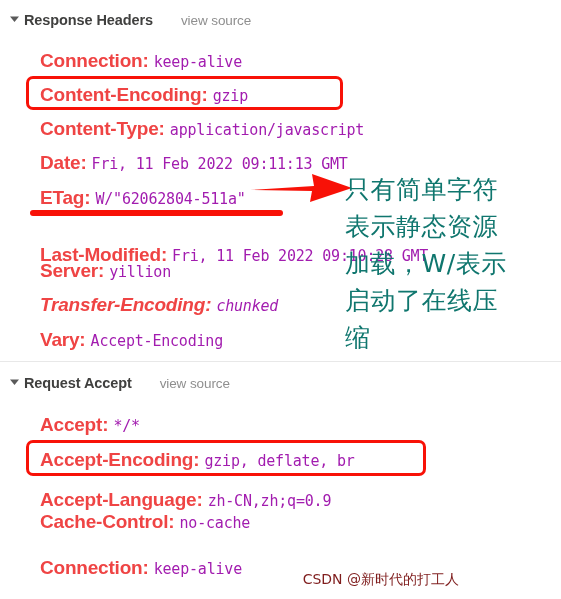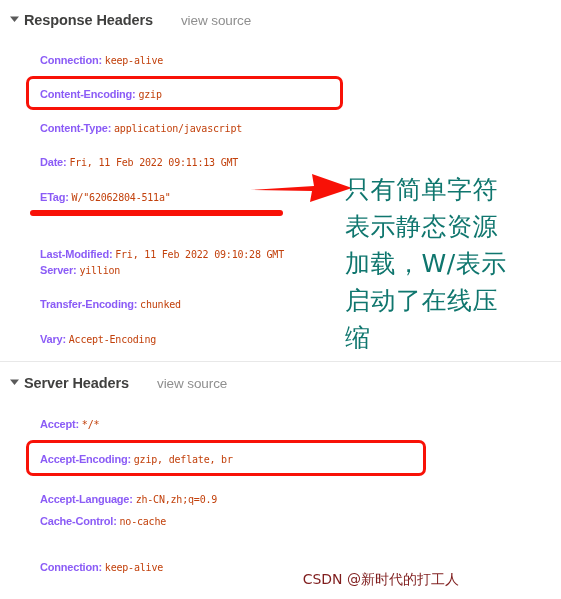--- a/index.html
+++ b/index.html
@@ -65,29 +65,29 @@
 
   
   .hrow {
     position: absolute;
     left: 40px;
     white-space: nowrap;
     line-height: 1;
   }
   .hname {
     font-family: "Liberation Sans", sans-serif;
-    font-size: 11px;
+    font-size: 19px;
     font-weight: bold;
-    color: #8b5cf6;
+    color: #ef4444;
     letter-spacing: -0.2px;
   }
   .hval {
     font-family: "DejaVu Sans Mono", monospace;
-    font-size: 10px;
-    color: #c2410c;
+    font-size: 15px;
+    color: #a21caf;
     letter-spacing: -0.2px;
   }
 
   
   .red-box {
     position: absolute;
     border: 3.5px solid #f81107;
     border-radius: 7px;
     box-sizing: border-box;
     pointer-events: none;
@@ -170,39 +170,39 @@
   <div class="hrow" style="top:245px;">
     <span class="hname">Last-Modified: </span>
     <span class="hval">Fri, 11 Feb 2022 09:10:28 GMT</span>
   </div>
 
   <div class="hrow" style="top:261px;">
     <span class="hname">Server: </span>
     <span class="hval">yillion</span>
   </div>
 
-  <div class="hrow" style="top:295px;">
+  <div class="hrow" style="top:295px;font-style:italic;">
     <span class="hname">Transfer-Encoding: </span>
     <span class="hval">chunked</span>
   </div>
 
   <div class="hrow" style="top:330px;">
     <span class="hname">Vary: </span>
     <span class="hval">Accept-Encoding</span>
   </div>
 
   <div class="divider" style="top:361px;"></div>
 
   <div class="section-header" style="top:375px;">
     <span class="twisty">
       <svg width="10" height="10" viewBox="0 0 10 10">
         <polygon points="0,2.5 9,2.5 4.5,8" fill="#5a5a5a"></polygon>
       </svg>
     </span>
-    <span class="section-title">Server Headers</span>
+    <span class="section-title">Request Accept</span>
     <span class="view-source">view source</span>
   </div>
 
   <div class="hrow" style="top:415px;">
     <span class="hname">Accept: </span>
     <span class="hval">*/*</span>
   </div>
 
   <div class="hrow" style="top:450px;">
     <span class="hname">Accept-Encoding: </span>

